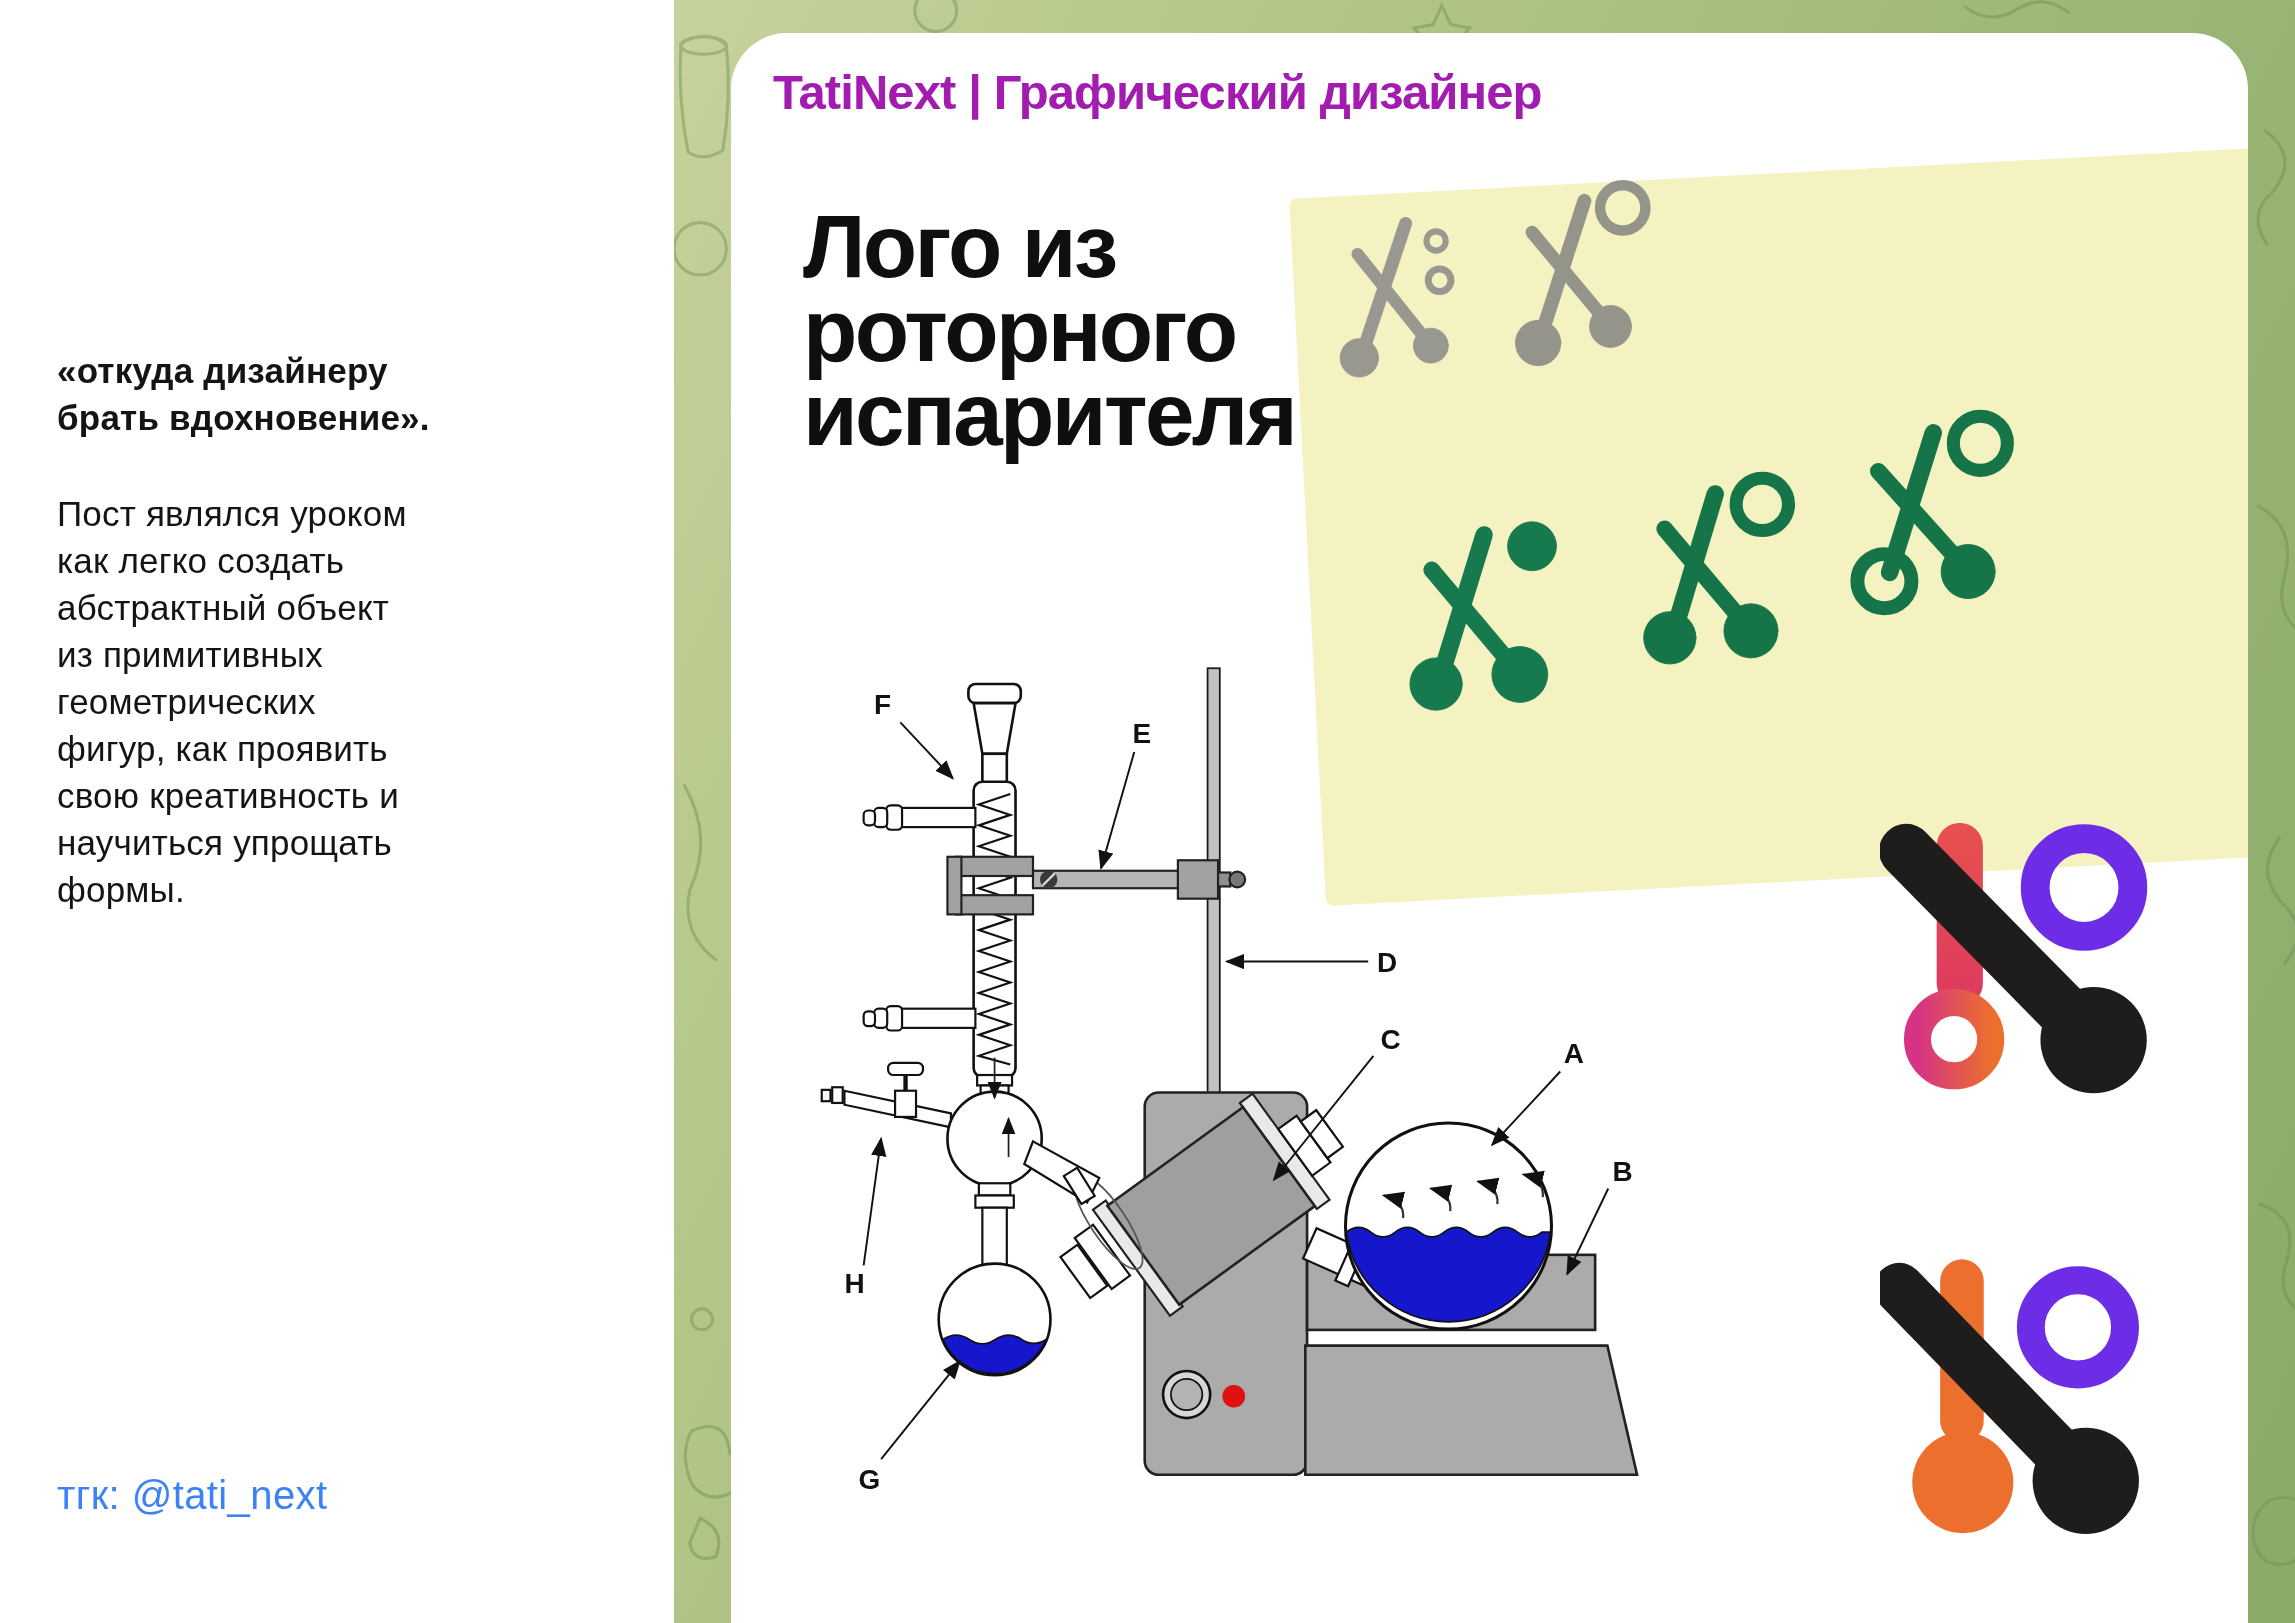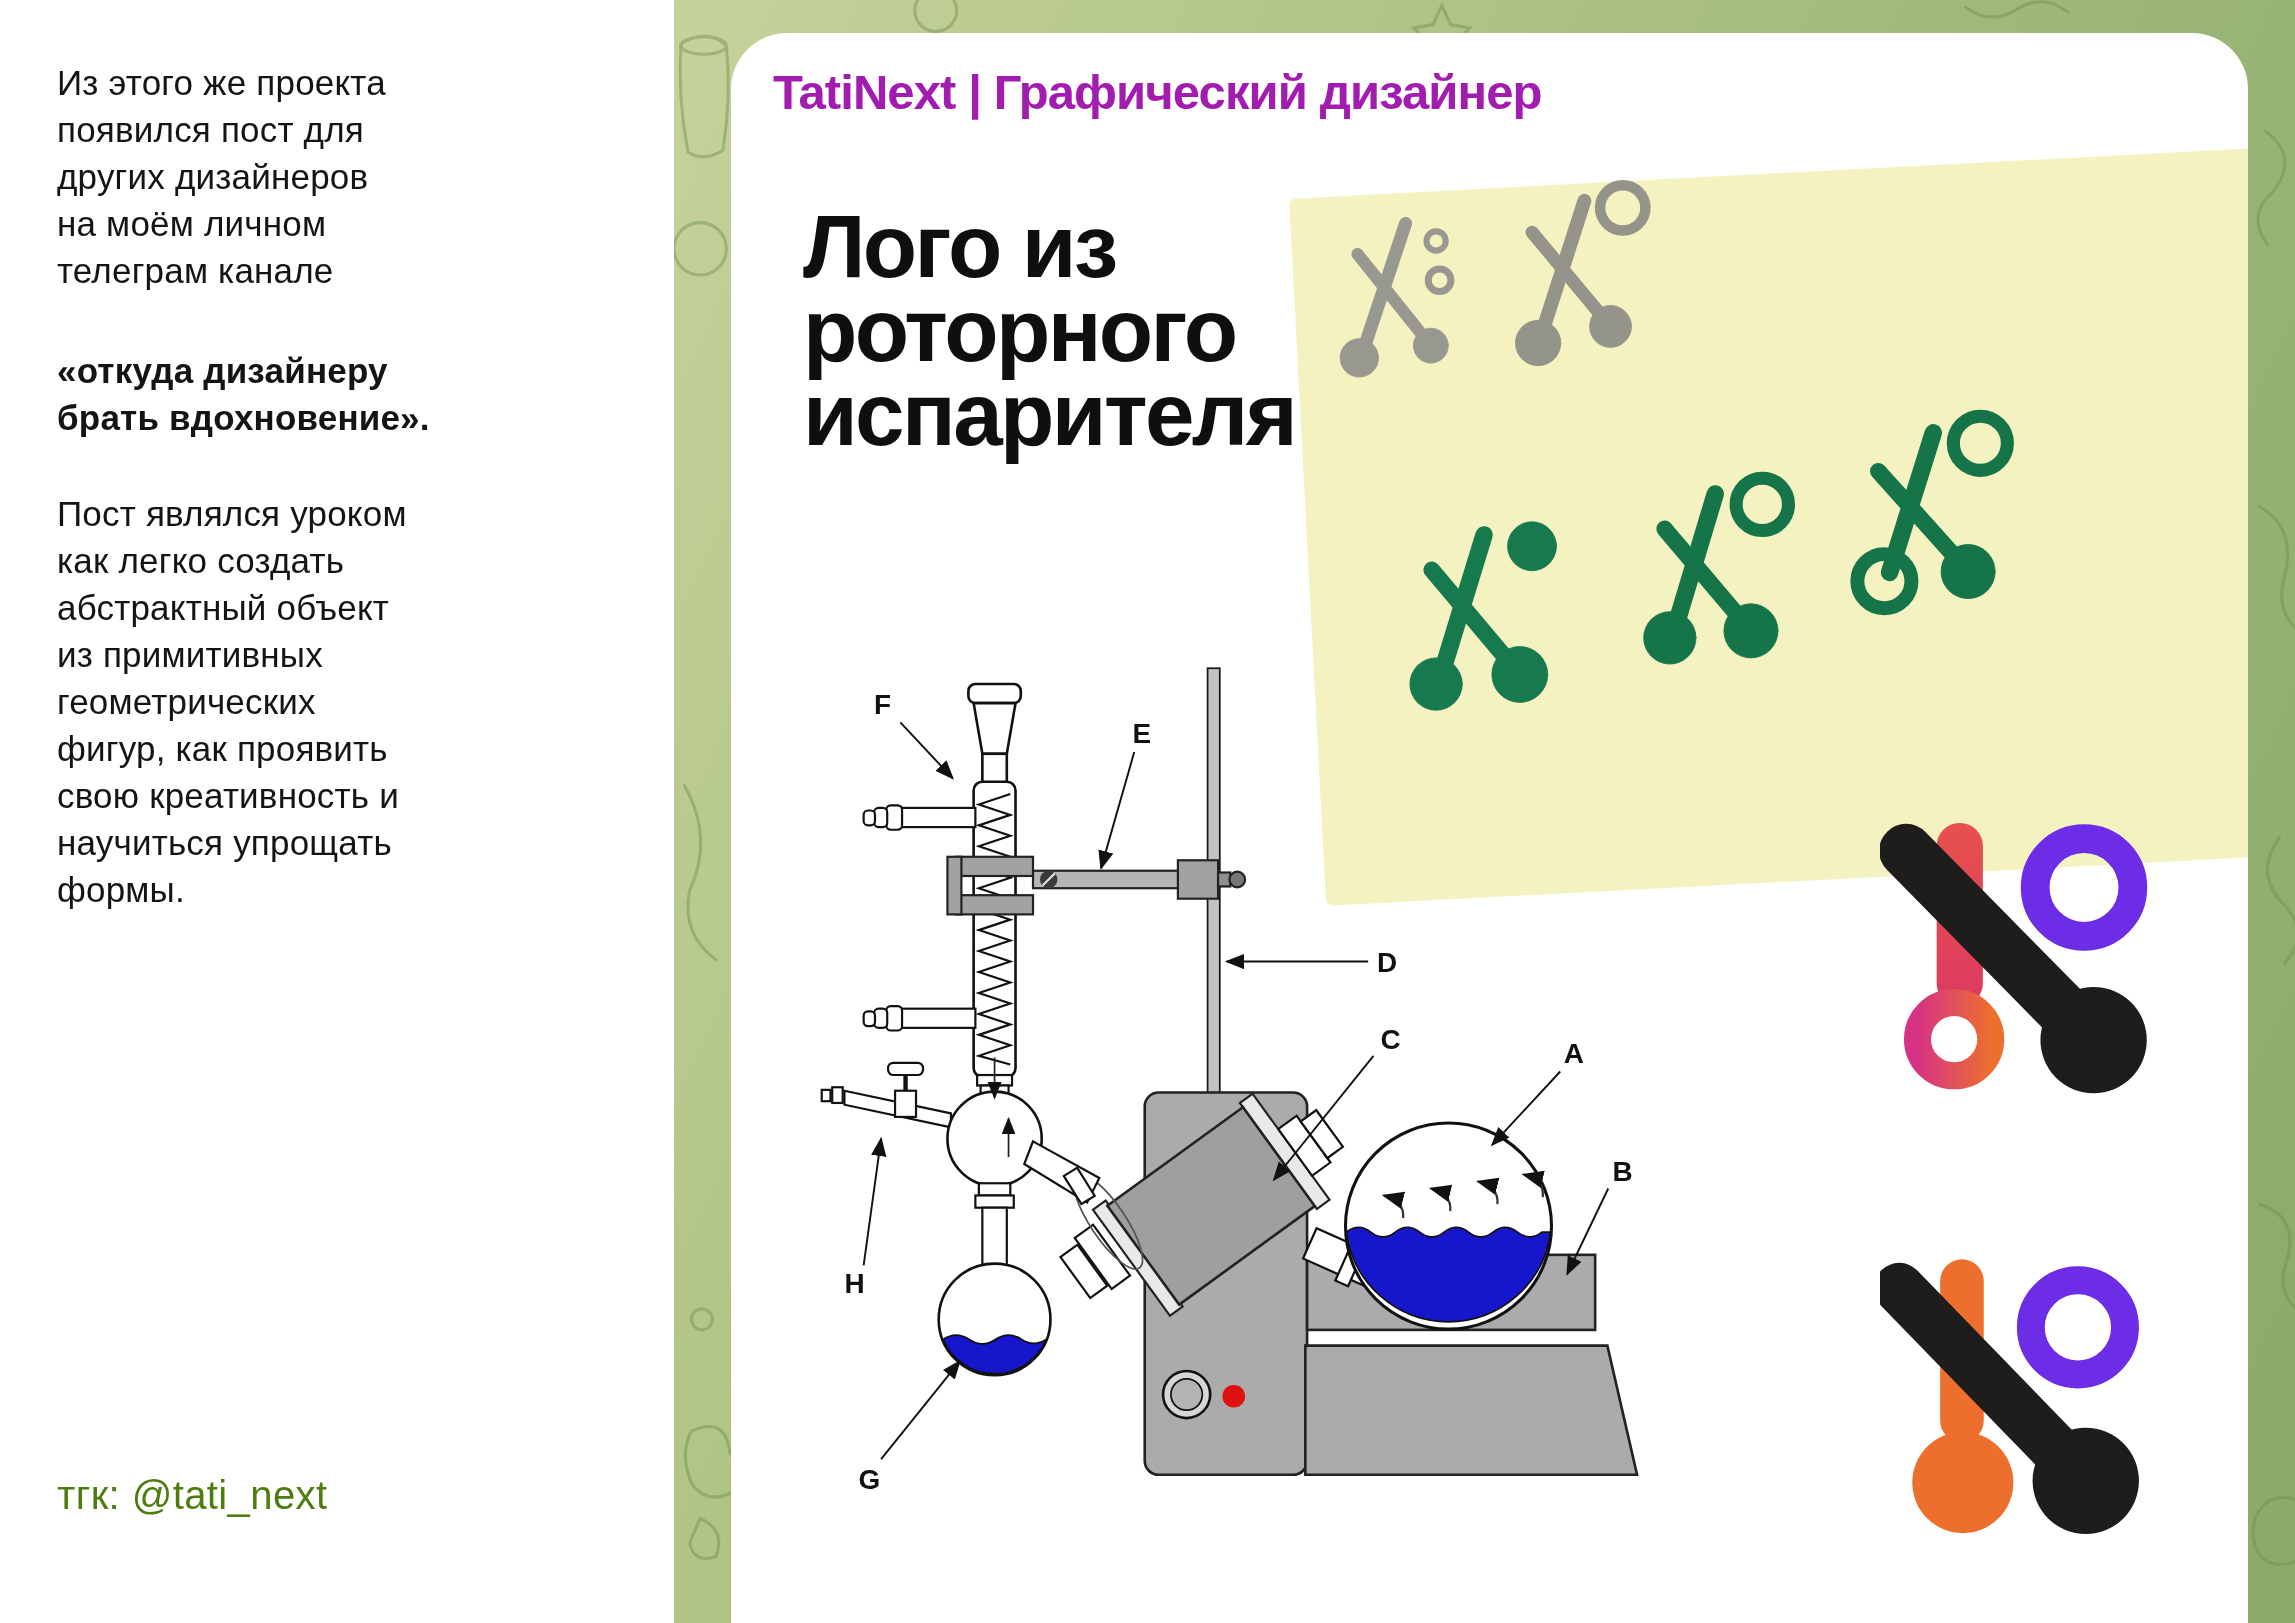--- a/index.html
+++ b/index.html
@@ -11,21 +11,21 @@
             background:linear-gradient(115deg,#c6d29b 0%,#b4c789 25%,#9cb777 60%,#8aaa6a 100%);}
   .doodles{position:absolute;left:0;top:0;}
 
   
   .left-col{position:absolute;left:0;top:0;width:674px;height:1624px;background:#ffffff;z-index:3;}
   .para{position:absolute;left:57px;color:#141414;font-size:35px;line-height:47px;letter-spacing:0.2px;}
   .para.bold{font-weight:700;}
   .p1{top:59px;}
   .p2{top:347px;}
   .p3{top:490px;}
-  .tg-footer{position:absolute;left:57px;top:1473px;font-size:40px;color:#4d7c0f;letter-spacing:0.4px;}
+  .tg-footer{position:absolute;left:57px;top:1473px;font-size:40px;color:#3b82f6;letter-spacing:0.4px;}
 
   
   .card{position:absolute;left:731px;top:33px;width:1517px;height:1658px;background:#ffffff;
         border-radius:56px;overflow:hidden;z-index:2;}
   .card-header{position:absolute;left:42px;top:31px;font-size:49px;font-weight:700;
                color:#a21caf;letter-spacing:-0.9px;white-space:nowrap;}
   .big-title{position:absolute;left:72px;top:171px;font-size:89px;font-weight:700;
              color:#0f0f0f;line-height:84px;letter-spacing:-2.6px;}
 
   
@@ -62,27 +62,20 @@
         <path d="M1824,150 q40,30 8,70 q-30,26 -6,60"></path>
         <path d="M1816,580 q44,24 30,80 q-12,42 18,64"></path>
         <path d="M1840,960 q-30,40 6,78 q30,30 0,66"></path>
         <path d="M1818,1380 q46,16 30,66 q-14,40 22,62"></path>
         <path d="M1828,1720 q38,-14 48,24 q8,36 -26,48 q-34,6 -40,-30 q-2,-28 18,-42 z"></path>
       </g>
     </svg>
   </div>
 
   <div class="left-col">
-    <div class="para p1">
-      <div>Из этого же проекта</div>
-      <div>появился пост для</div>
-      <div>других дизайнеров</div>
-      <div>на моём личном</div>
-      <div>телеграм канале</div>
-    </div>
     <div class="para p3">
       <div>Пост являлся уроком</div>
       <div>как легко создать</div>
       <div>абстрактный объект</div>
       <div>из примитивных</div>
       <div>геометрических</div>
       <div>фигур, как проявить</div>
       <div>свою креативность и</div>
       <div>научиться упрощать</div>
       <div>формы.</div>

